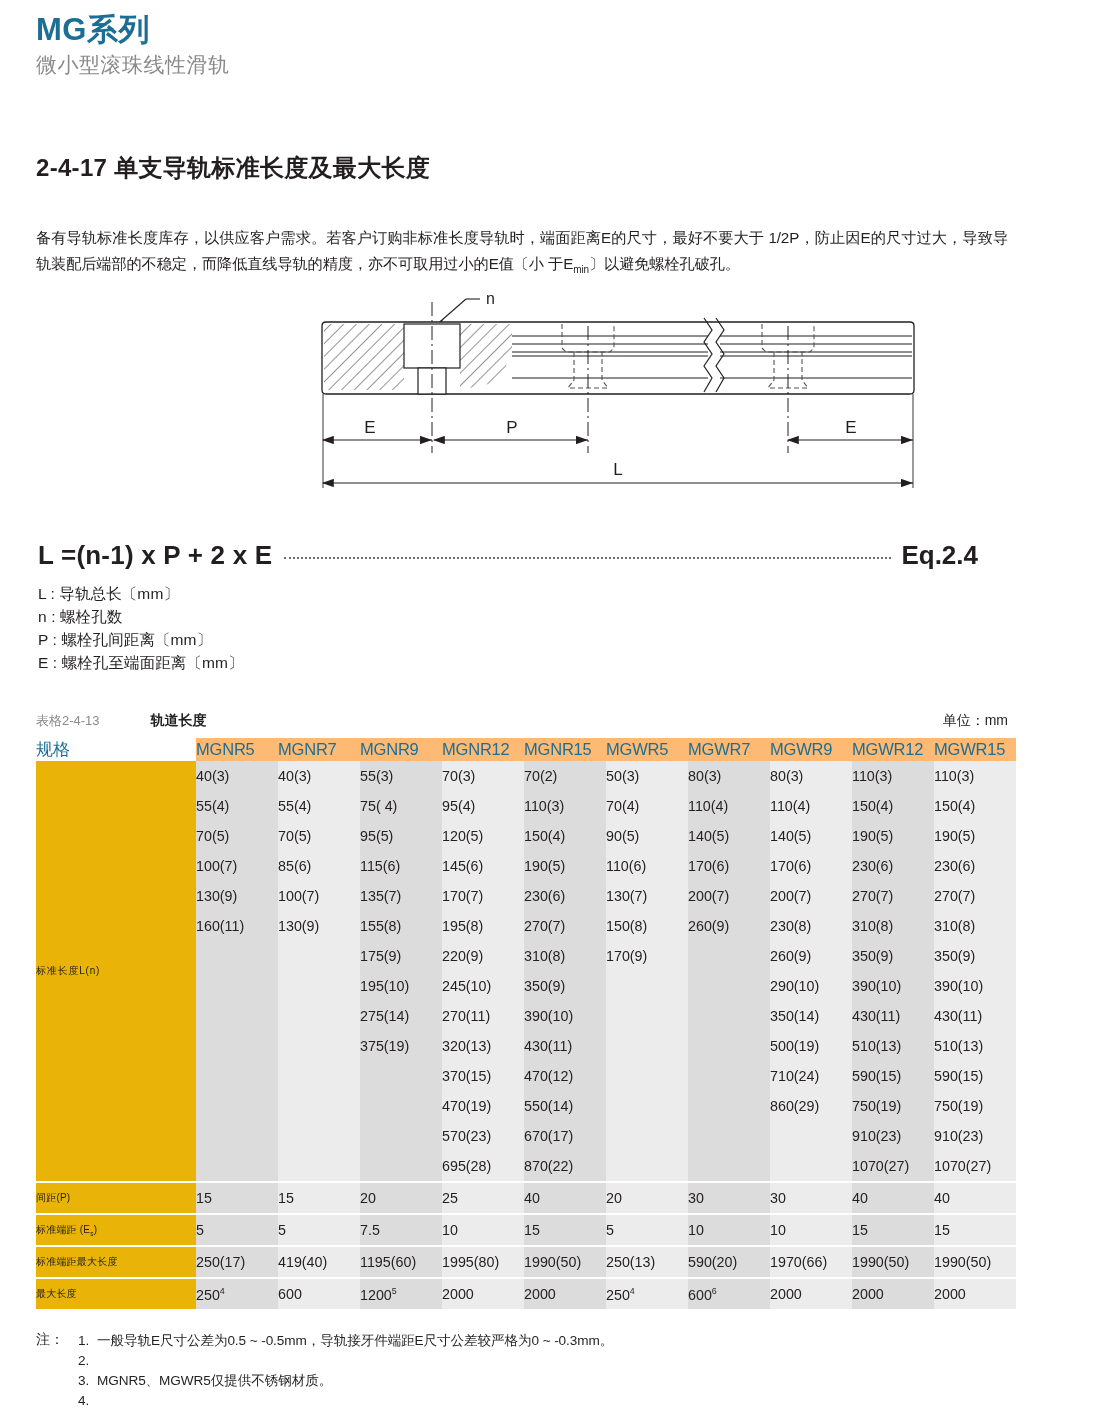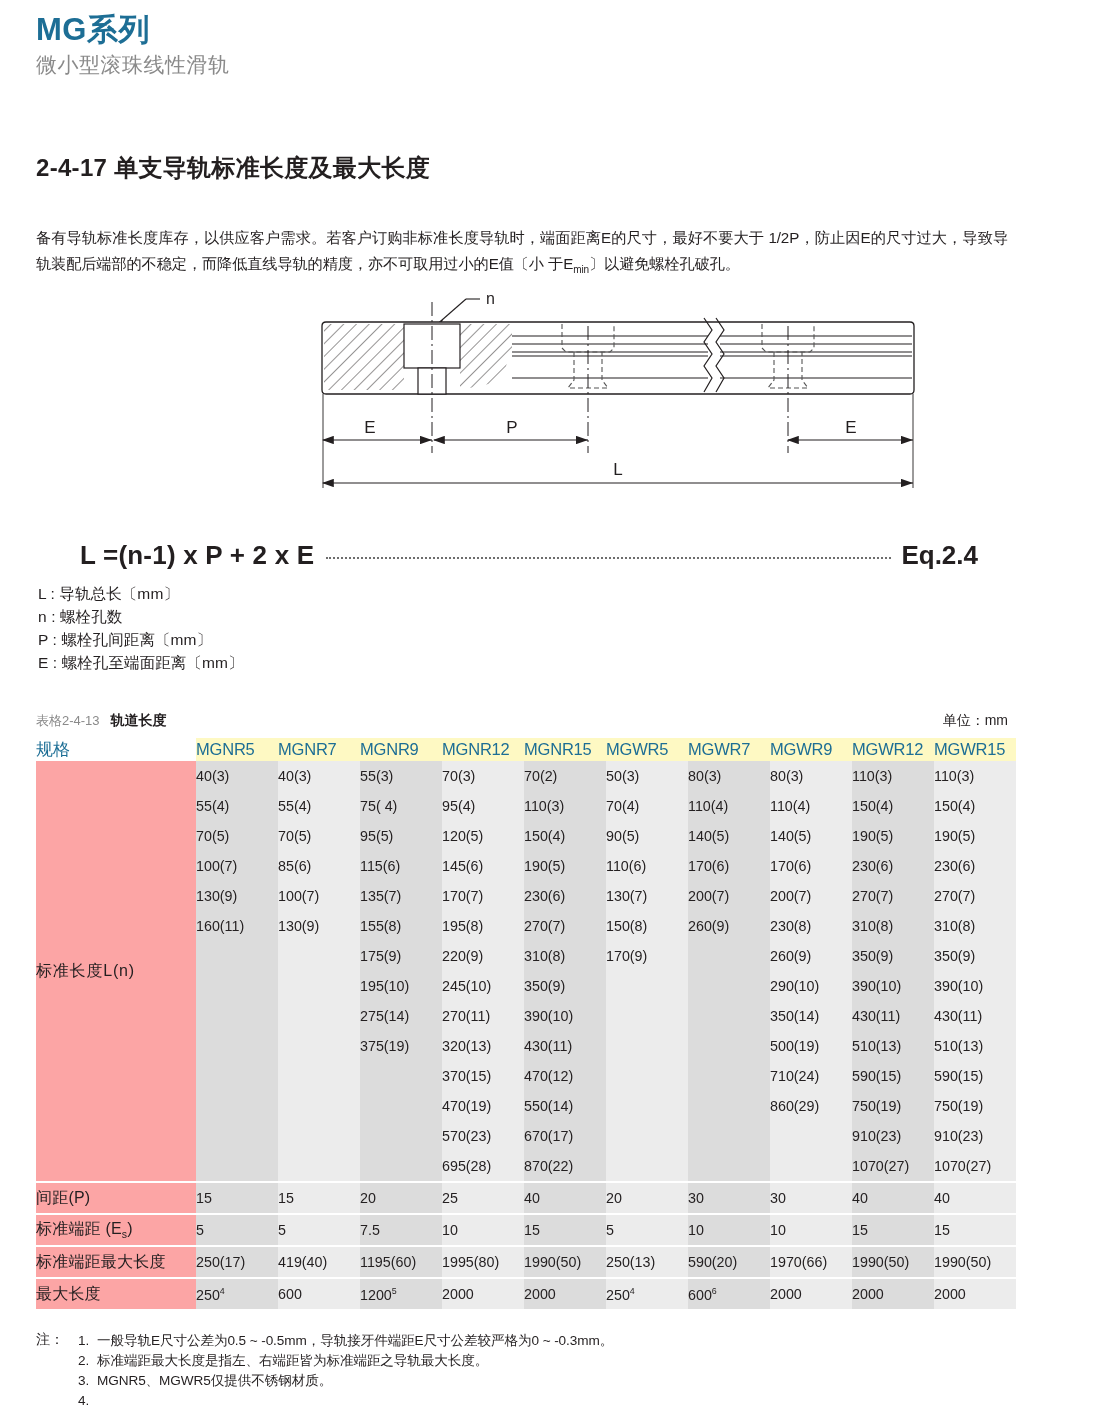--- a/index.html
+++ b/index.html
@@ -48,66 +48,66 @@
   .diagram-wrap { position: absolute; left: 300px; top: 278px; width: 640px; height: 232px; }
   .diagram-wrap svg { display: block; }
 
   
   .equation-row {
     position: absolute; left: 38px; top: 540px; width: 940px;
     display: flex; align-items: baseline;
   }
   .equation-formula {
     font-size: 26px; font-weight: bold; color: #231f20;
-    white-space: nowrap; letter-spacing: 0.2px; margin-left: 42px;
+    white-space: nowrap; letter-spacing: 0.2px;
   }
   .equation-dots {
     flex: 1 1 auto; margin: 0 10px 0 12px;
     border-bottom: 2.5px dotted #6d6d6d;
     position: relative; top: -5px; height: 1px;
   }
   .equation-tag { font-size: 26px; font-weight: bold; white-space: nowrap; }
 
   .legend-list { position: absolute; left: 38px; top: 582px; }
   .legend-item {
     font-size: 15.5px; line-height: 23px; color: #231f20; letter-spacing: 0.1px;
   }
 
   
   .table-caption-row {
     position: absolute; left: 36px; top: 712px; width: 972px;
     display: flex; align-items: baseline; justify-content: space-between;
   }
   .tc-left { display: flex; align-items: baseline; gap: 11px; }
   .tc-id { font-size: 13px; color: #8a8a8a; }
-  .tc-name { font-size: 14px; font-weight: bold; color: #231f20; }
+  .tc-name { font-size: 14px; font-weight: bold; color: #231f20; margin-left: 40px; }
   .tc-unit { font-size: 14px; color: #231f20; }
 
   
   .spec-table {
     position: absolute; left: 36px; top: 738px;
     width: 972px; border-collapse: collapse;
     table-layout: fixed;
   }
   .spec-table td, .spec-table th {
     padding: 0; margin: 0; border: none;
     font-weight: normal; text-align: left;
   }
   .hdr-cell {
     color: #1d6e95; font-size: 16.5px; font-weight: bold;
-    padding: 6px 0 8px 6px; background: #fef9c3;
+    padding: 6px 0 8px 6px; background: #fdba74;
     white-space: nowrap; letter-spacing: -0.2px;
   }
   .hdr-label {
     color: #1d6e95; font-size: 17px; font-weight: bold;
     padding: 6px 0 8px 6px; background: #ffffff;
   }
   .rowlabel {
-    font-size: 16px; color: #231f20; padding-left: 6px;
-    background: #fca5a5; vertical-align: middle;
+    font-size: 10px; color: #231f20; padding-left: 6px;
+    background: #eab308; vertical-align: middle;
     letter-spacing: 0.8px; white-space: nowrap;
   }
   .dcell {
     font-size: 14.3px; color: #231f20; height: 30px;
     padding-left: 6px; vertical-align: middle; white-space: nowrap;
   }
   .col-odd  { background: #dcdcdc; }
   .col-even { background: #ececec; }
   .rowgap td { height: 2px; padding: 0; background: #ffffff; }
   sup.note-sup { font-size: 0.62em; vertical-align: super; }
@@ -525,21 +525,20 @@
 <div class="notes">
   <div class="notes-inner">
     <div class="notes-label">注：</div>
     <div class="notes-list">
       <div class="note-line">
         <span class="note-num">1.</span>
         <span>一般导轨E尺寸公差为0.5 ~ -0.5mm，导轨接牙件端距E尺寸公差较严格为0 ~ -0.3mm。</span>
       </div>
       <div class="note-line">
         <span class="note-num">2.</span>
-        <span>标准端距最大长度是指左、右端距皆为标准端距之导轨最大长度。</span>
       </div>
       <div class="note-line">
         <span class="note-num">3.</span>
         <span>MGNR5、MGWR5仅提供不锈钢材质。</span>
       </div>
       <div class="note-line">
         <span class="note-num">4.</span>
       </div>
     </div>
   </div>

